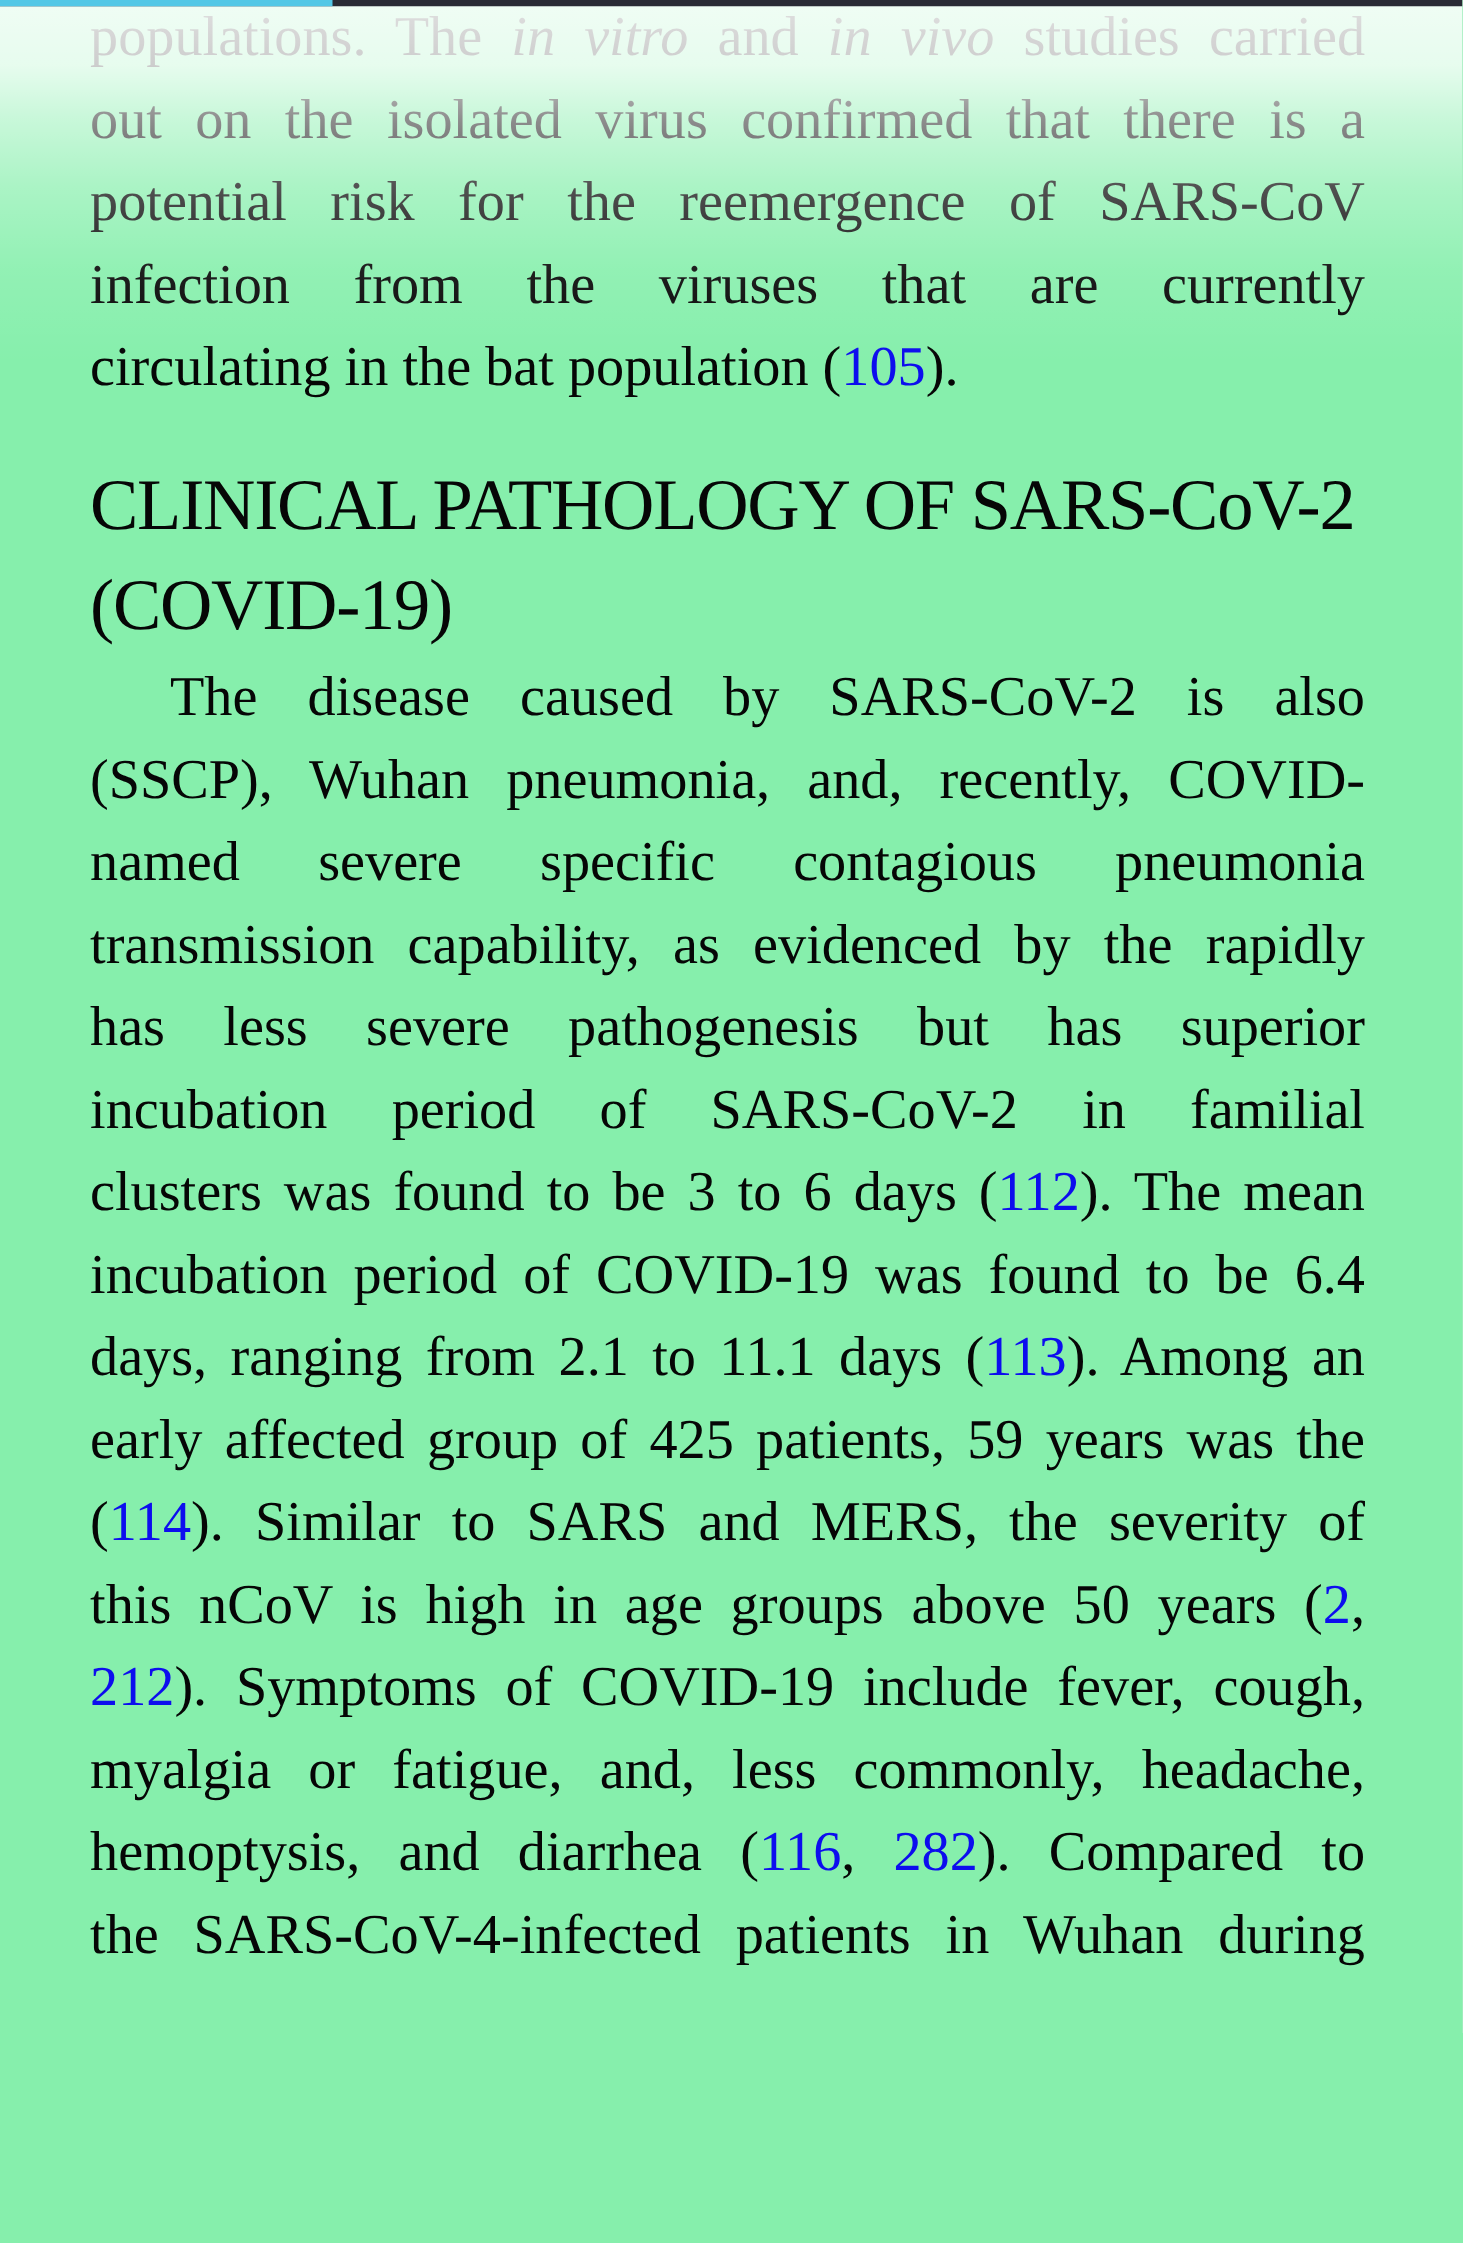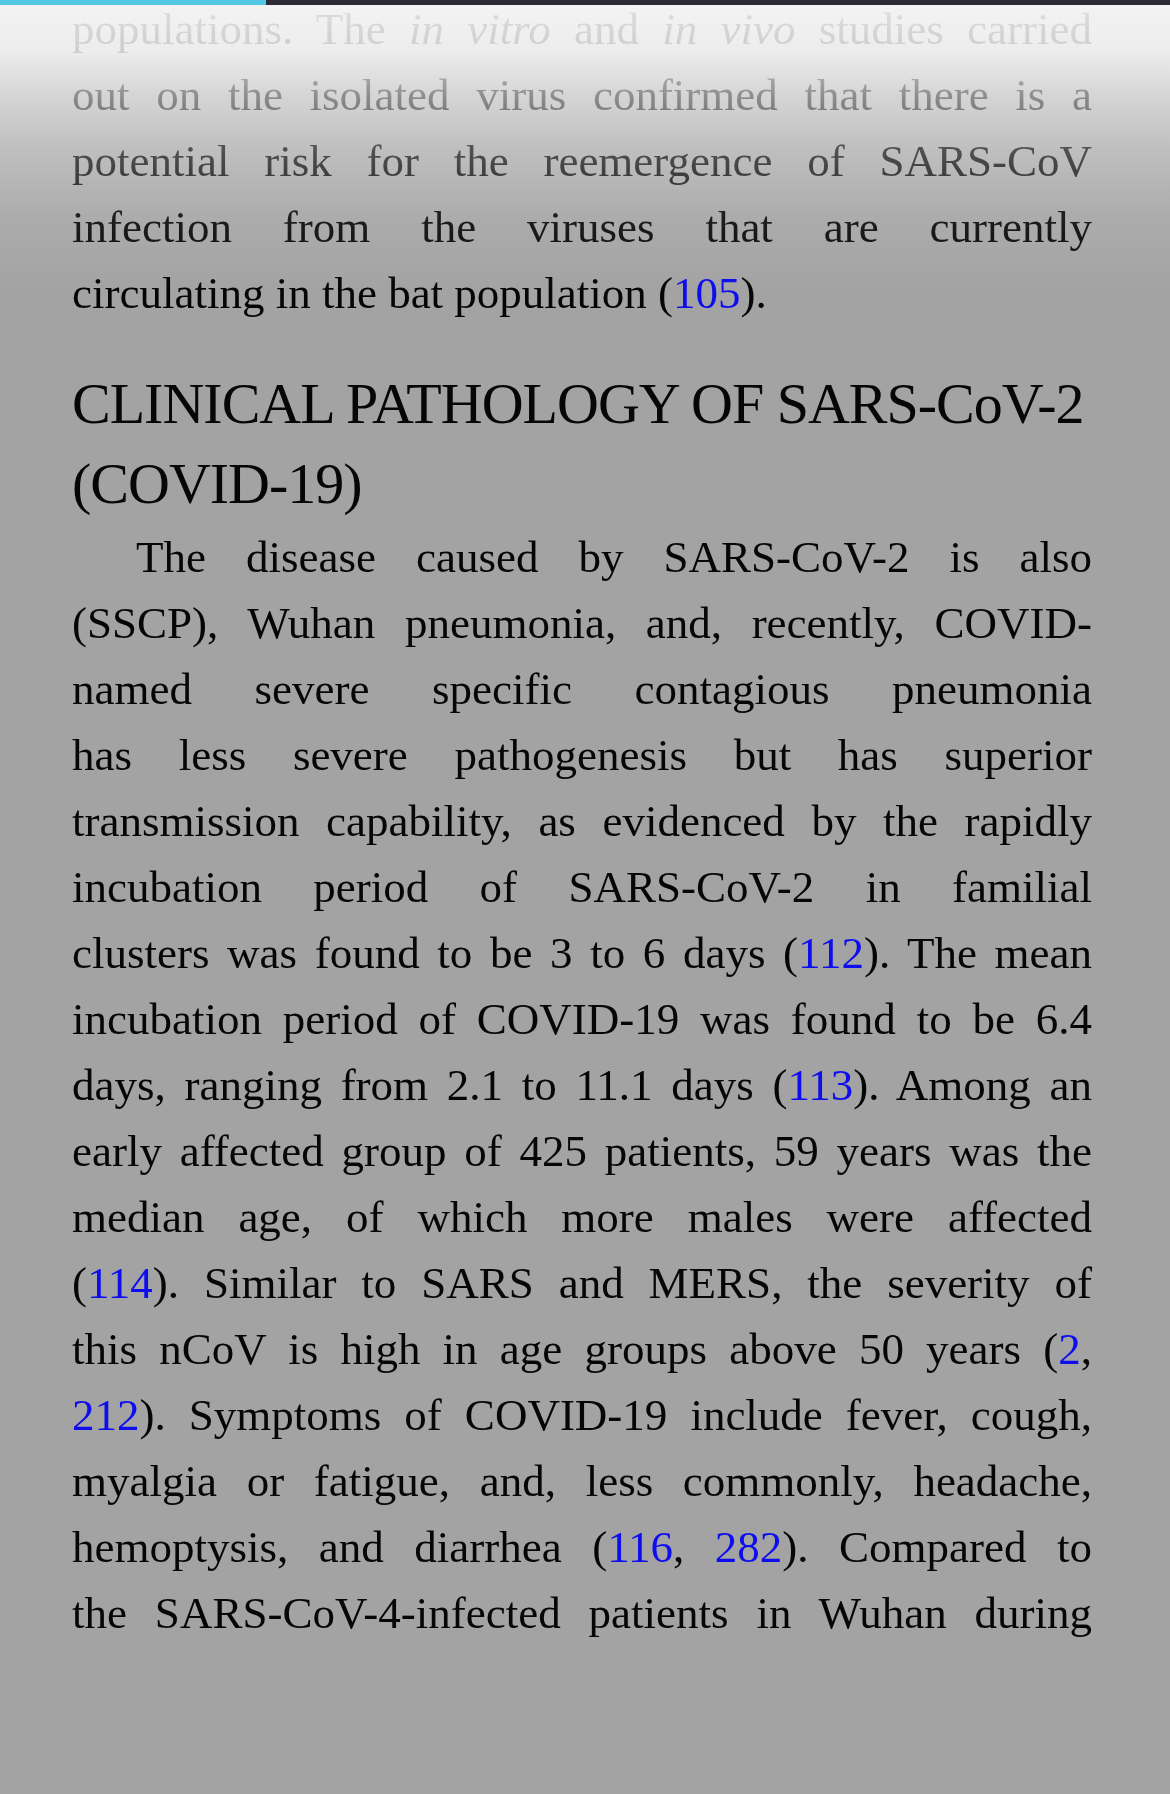--- a/index.html
+++ b/index.html
@@ -7,21 +7,21 @@
     --text-color:#060606;
     --progress-color:#53c7e6;
     --track-color:#2a2b35;
   }
   html,body{margin:0;padding:0;}
   body{background:#e8e8e8;}
   .screen{
     position:relative;
     width:1170px;
     height:1794px;
-    background:#a3a3a3;
+    background:#86efac;
     overflow:hidden;
     font-family:"Liberation Serif","DejaVu Serif",serif;
     color:var(--text-color);
   }
   
   .progress-bar{
     position:absolute;
     top:0;left:0;
     width:100%;
     height:5px;
@@ -99,28 +99,27 @@
         <span class="line no-stretch"><span>circulating in the bat population (</span><a class="cite" href="#">105</a><span>).</span></span>
       </p>
       <h2 class="heading">
         <div class="h-line">CLINICAL PATHOLOGY OF SARS-CoV-2</div>
         <div class="h-line">(COVID-19)</div>
       </h2>
       <p class="para">
         <span class="line indent"><span>The disease caused by SARS-CoV-2 is also</span></span>
         <span class="line"><span>(SSCP), Wuhan pneumonia, and, recently, COVID-</span></span>
         <span class="line"><span>named severe specific contagious pneumonia</span></span>
+        <span class="line"><span>transmission capability, as evidenced by the rapidly</span></span>
         <span class="line"><span>has less severe pathogenesis but has superior</span></span>
-        <span class="line"><span>transmission capability, as evidenced by the rapidly</span></span>
         <span class="line"><span>incubation period of SARS-CoV-2 in familial</span></span>
         <span class="line"><span>clusters was found to be 3 to 6 days (</span><a class="cite" href="#">112</a><span>). The mean</span></span>
         <span class="line"><span>incubation period of COVID-19 was found to be 6.4</span></span>
         <span class="line"><span>days, ranging from 2.1 to 11.1 days (</span><a class="cite" href="#">113</a><span>). Among an</span></span>
         <span class="line"><span>early affected group of 425 patients, 59 years was the</span></span>
-        <span class="line"><span>median age, of which more males were affected</span></span>
         <span class="line"><span>(</span><a class="cite" href="#">114</a><span>). Similar to SARS and MERS, the severity of</span></span>
         <span class="line"><span>this nCoV is high in age groups above 50 years (</span><a class="cite" href="#">2</a><span>,</span></span>
         <span class="line"><a class="cite" href="#">212</a><span>). Symptoms of COVID-19 include fever, cough,</span></span>
         <span class="line"><span>myalgia or fatigue, and, less commonly, headache,</span></span>
         <span class="line"><span>hemoptysis, and diarrhea (</span><a class="cite" href="#">116</a><span>, </span><a class="cite" href="#">282</a><span>). Compared to</span></span>
         <span class="line"><span>the SARS-CoV-4-infected patients in Wuhan during</span></span>
       </p>
     </div>
   <div class="top-fade"></div>
 </div>

